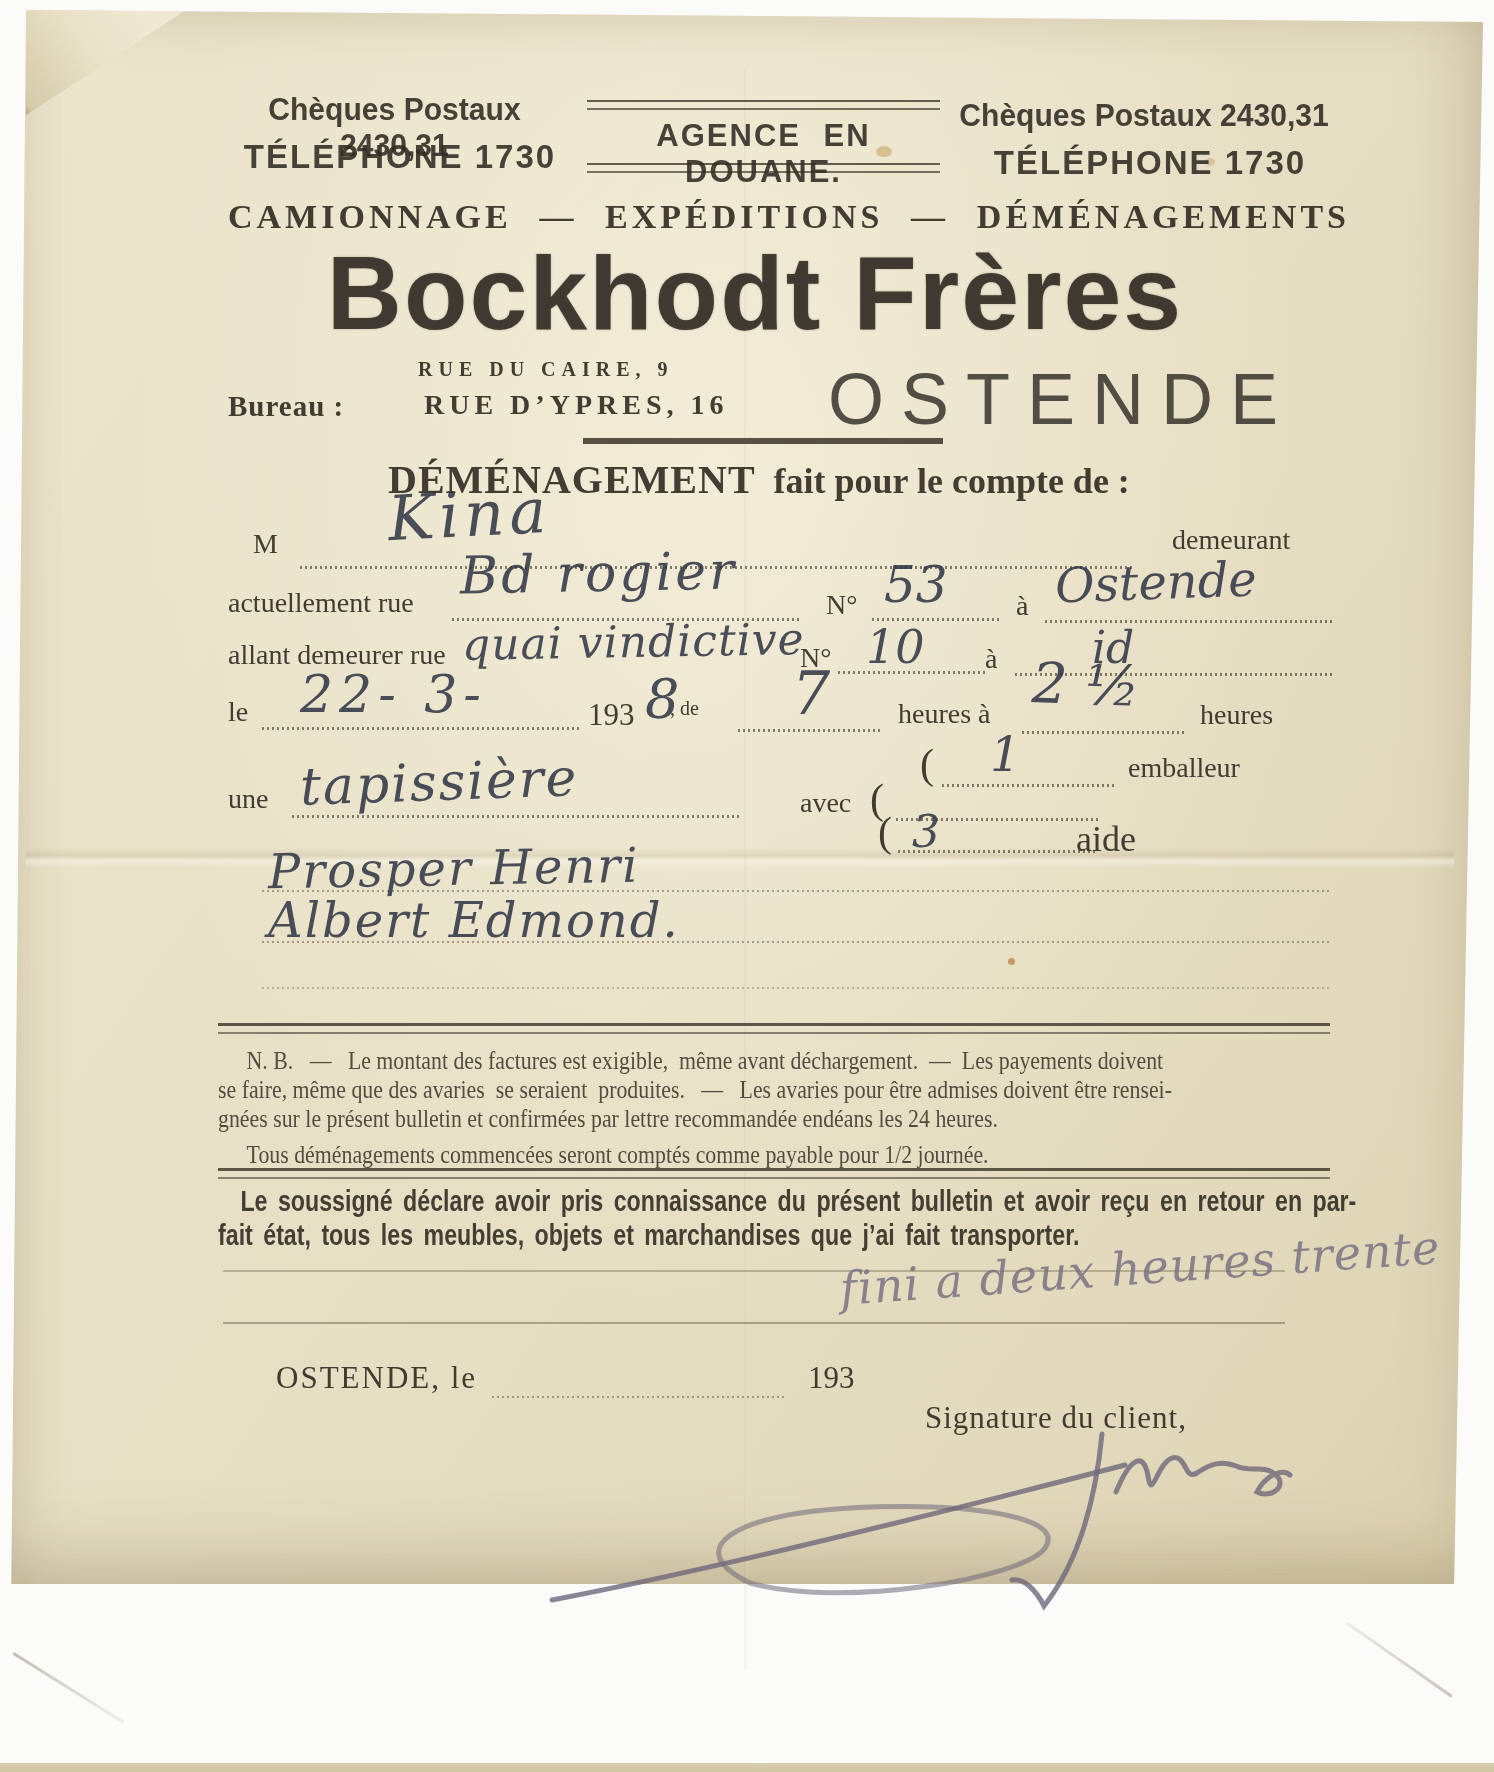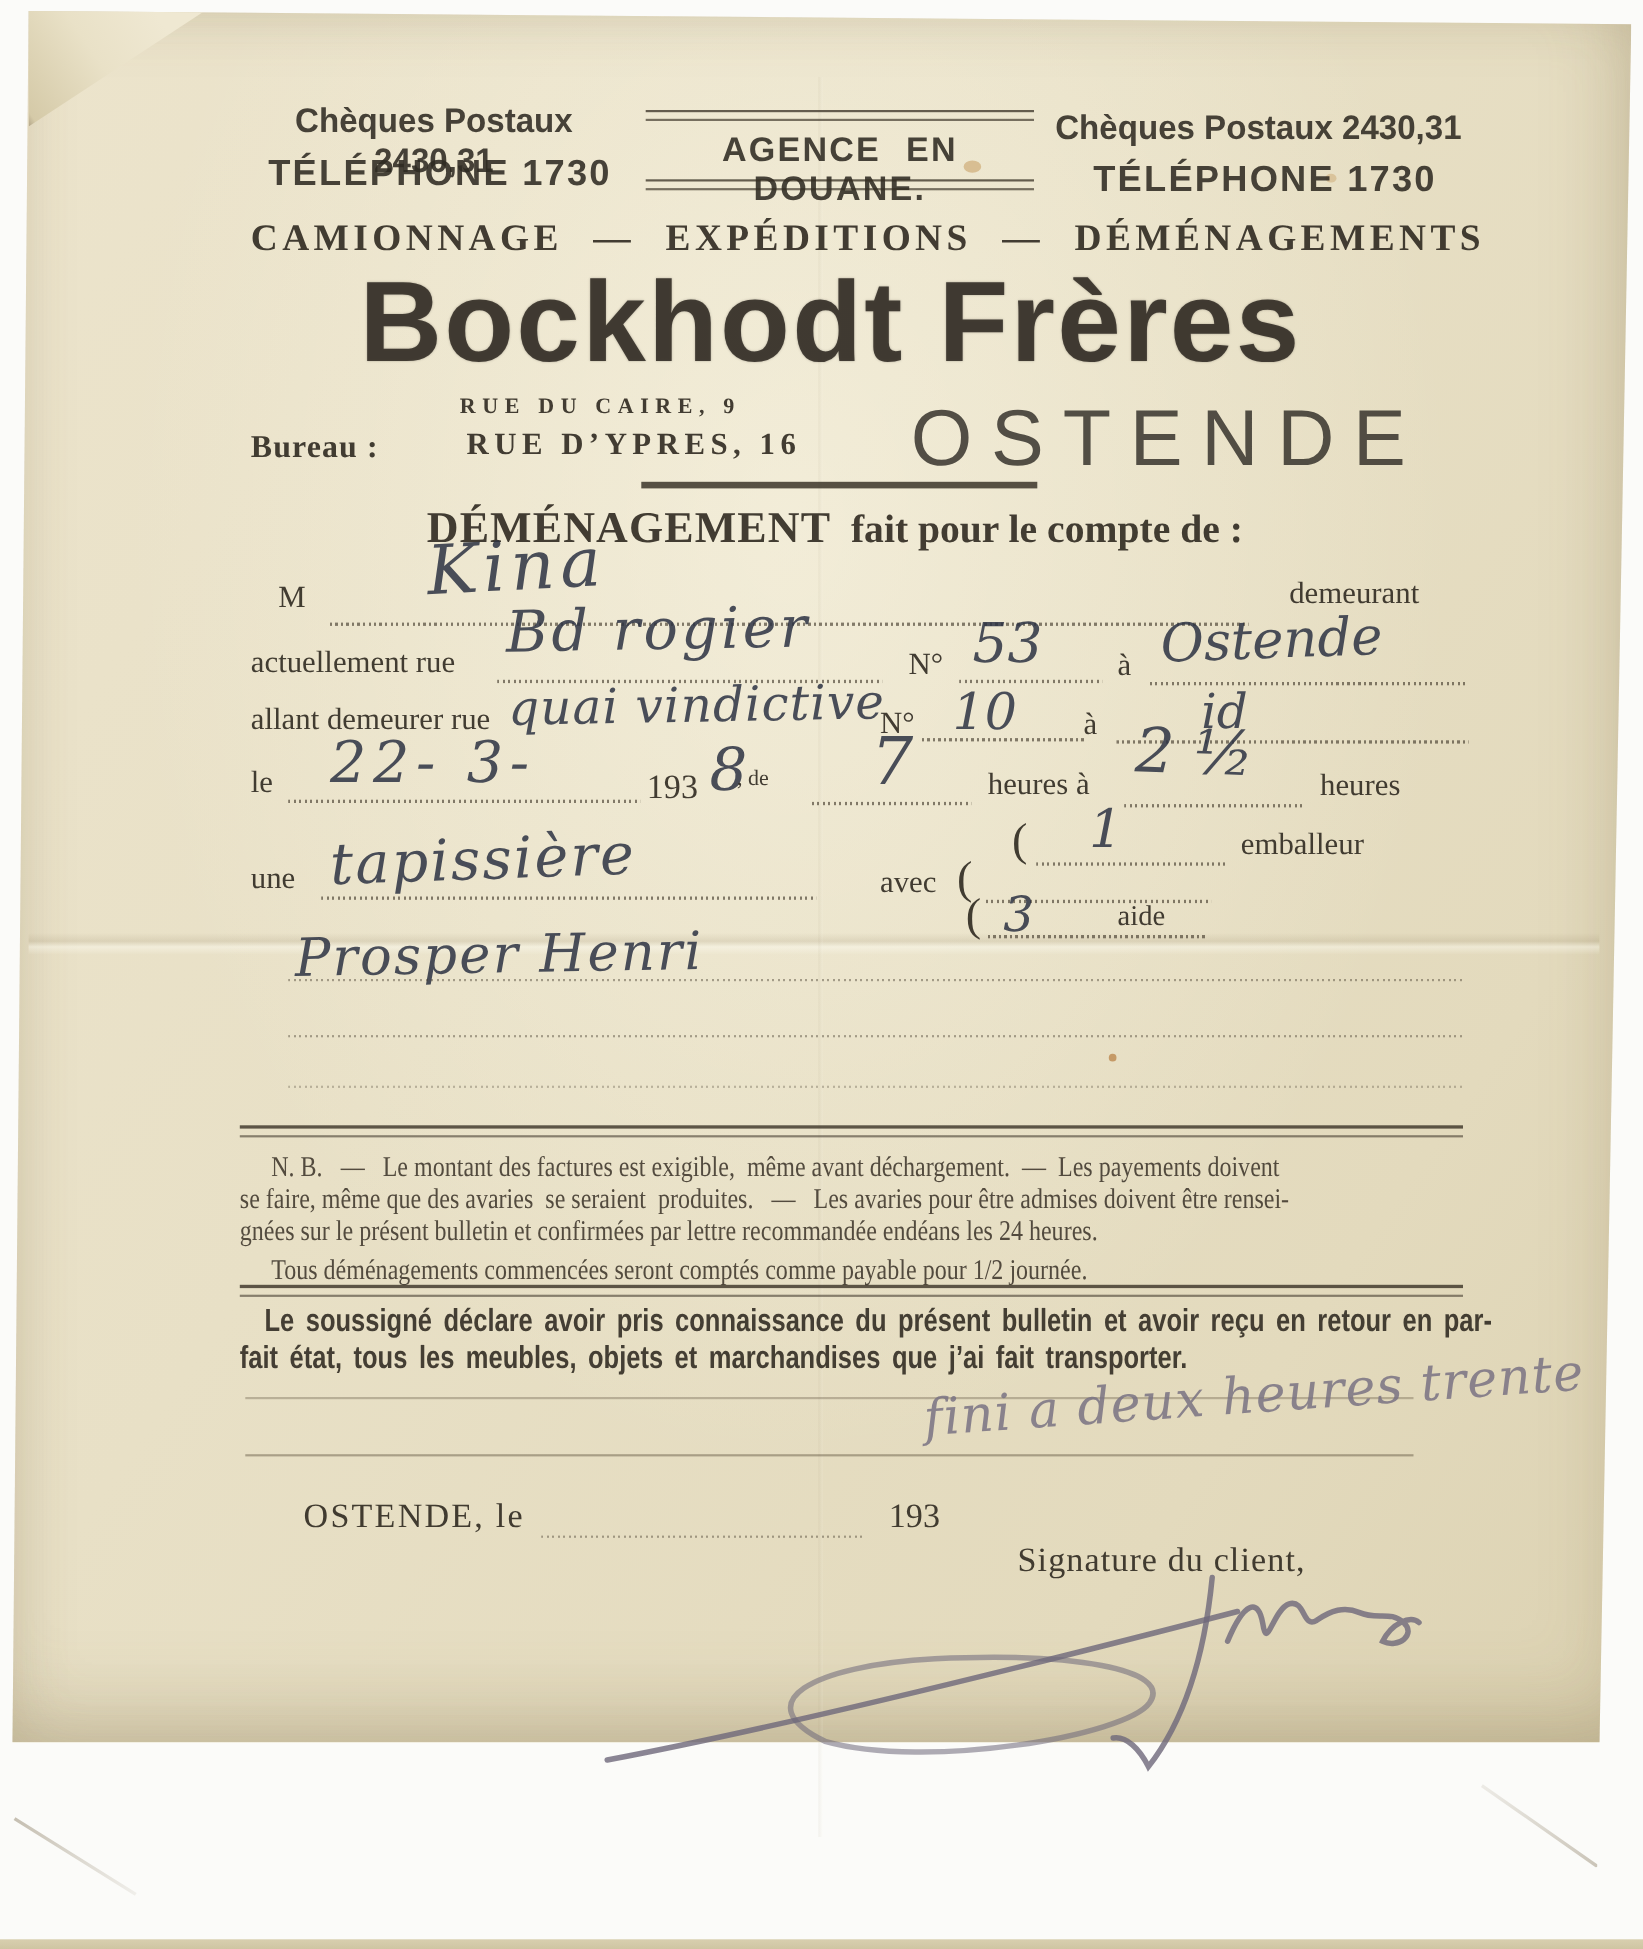--- a/index.html
+++ b/index.html
@@ -119,24 +119,25 @@
   <div class="abs print" style="left:228px;top:783px;font-size:28px;">une</div>
   <div class="abs hw" style="left:300px;top:752px;font-size:52px;letter-spacing:2px;transform:rotate(-2deg);">tapissière</div>
   <div class="abs dot" style="left:292px;top:815px;width:450px;"></div>
   <div class="abs print" style="left:800px;top:787px;font-size:28px;">avec</div>
   <div class="abs print" style="left:870px;top:775px;font-size:42px;">(</div>
   <div class="abs dot" style="left:896px;top:818px;width:205px;"></div>
 
   <div class="abs print" style="left:878px;top:808px;font-size:42px;">(</div>
   <div class="abs hw" style="left:912px;top:806px;font-size:44px;">3</div>
   <div class="abs dot" style="left:898px;top:850px;width:200px;"></div>
-  <div class="abs print" style="left:1016px;top:818px;font-size:26px;">aide</div>
+  <div class="abs print" style="left:1076px;top:818px;font-size:36px;">aide</div>
 
   <div class="abs hw" style="left:268px;top:840px;font-size:48px;letter-spacing:2px;transform:rotate(-1deg);">Prosper  Henri</div>
   <div class="abs dotf" style="left:262px;top:890px;width:1068px;"></div>
+  <div class="abs hw" style="left:268px;top:892px;font-size:48px;letter-spacing:2px;">Albert  Edmond.</div>
   <div class="abs dotf" style="left:262px;top:941px;width:1068px;"></div>
   <div class="abs dotf" style="left:262px;top:987px;width:1068px;opacity:.7;"></div>
 
   <div class="abs dbl" style="left:218px;top:1023px;width:1112px;"></div>
   <div class="abs" style="left:218px;top:1046px;width:1330px;transform:scaleX(.84);transform-origin:left top;font-family:'Liberation Serif',serif;font-size:26px;line-height:29px;color:rgba(62,54,43,.88);">
     <div style="text-indent:34px;white-space:pre;">N. B.   —   Le montant des factures est exigible,  même avant déchargement.  —  Les payements doivent</div>
     <div style="white-space:pre;">se faire, même que des avaries  se seraient  produites.   —   Les avaries pour être admises doivent être rensei-</div>
     <div style="white-space:pre;">gnées sur le présent bulletin et confirmées par lettre recommandée endéans les 24 heures.</div>
     <div style="text-indent:34px;white-space:pre;margin-top:7px;">Tous déménagements commencées seront comptés comme payable pour 1/2 journée.</div>
   </div>

